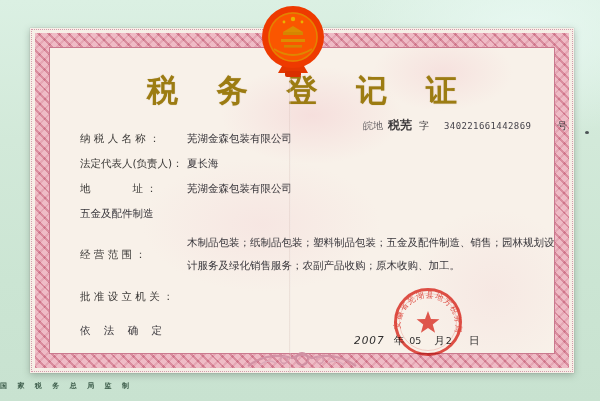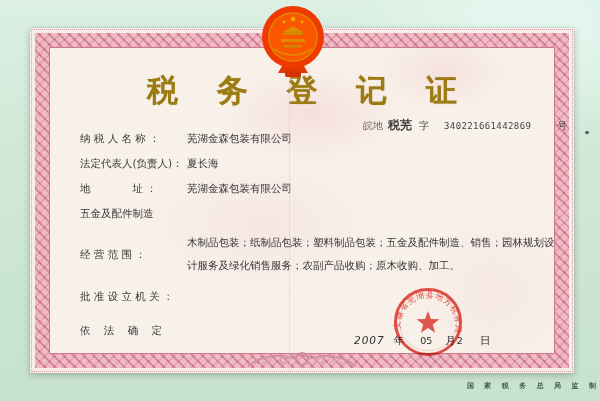--- a/index.html
+++ b/index.html
@@ -73,29 +73,29 @@
   .row-scope{margin-bottom:12px;}
   .row-scope .value{line-height:23px;}
   .row-approve{margin-bottom:20px;}
   .row-withhold .value{letter-spacing:5px;}
   
   .issuer-label{position:absolute;left:352px;top:283px;font-size:11px;letter-spacing:4.5px;
     color:#2d2c2c;white-space:nowrap;}
   .issue-date{position:absolute;left:324px;top:306px;font-size:10.5px;color:#2d2c2c;white-space:nowrap;}
   .issue-date .y{letter-spacing:1px;font-style:italic;}
   .issue-date .u1{margin-left:9px;}
-  .issue-date .m{margin-left:16px;font-size:9.5px;}
+  .issue-date .m{margin-left:5px;font-size:9.5px;}
   .issue-date .u2{margin-left:13px;}
   .issue-date .d{margin-left:1px;font-size:9.5px;}
   .issue-date .u3{margin-left:17px;}
   .seal{position:absolute;left:362px;top:258px;width:72px;height:72px;
     mix-blend-mode:multiply;opacity:.93;}
   
   .footer{
-    position:absolute;left:0;right:0;top:381px;text-align:right;
+    position:absolute;left:0;right:0;top:381px;text-align:left;
     font-size:7px;letter-spacing:4px;color:#40604e;font-weight:bold;
   }
   .speck{position:absolute;left:585px;top:131px;width:4px;height:3px;
     background:#4b5255;border-radius:50%;}
 </style>
 </head>
 <body>
 
 <div class="scene">
 

